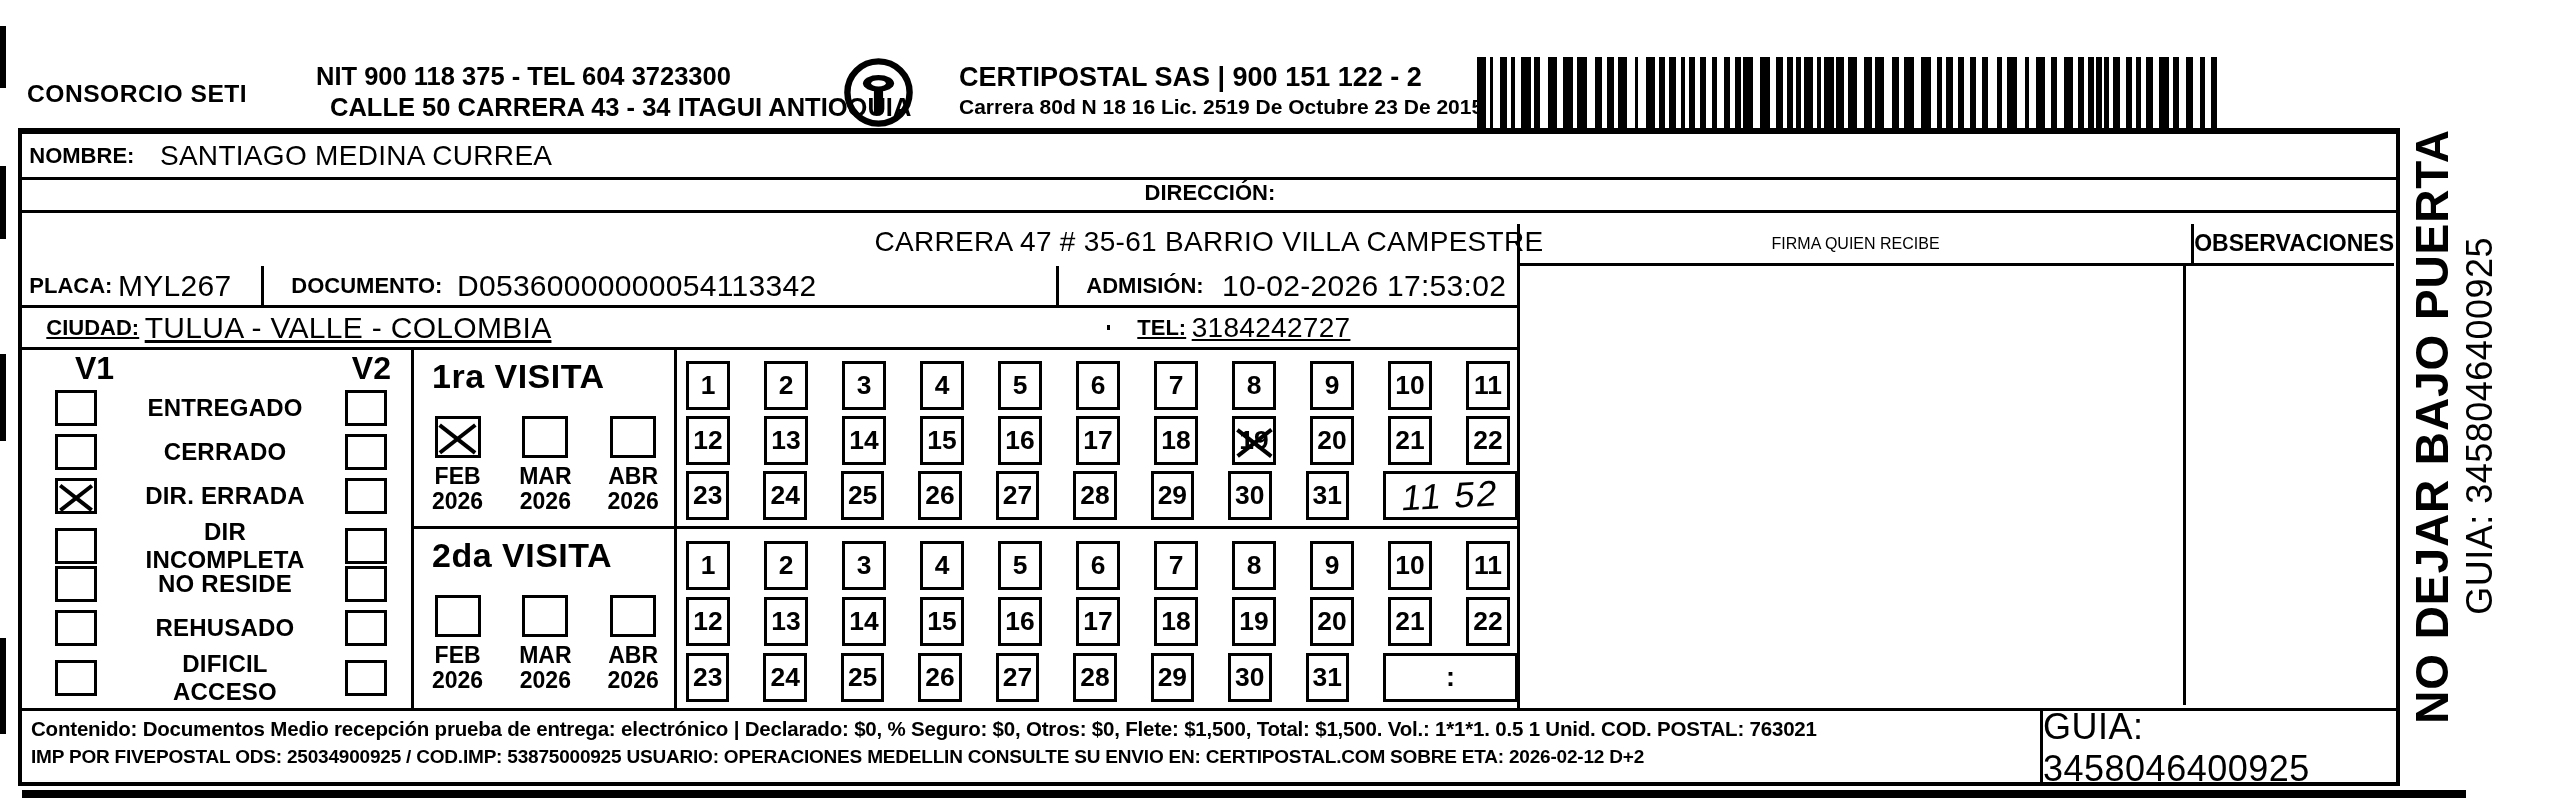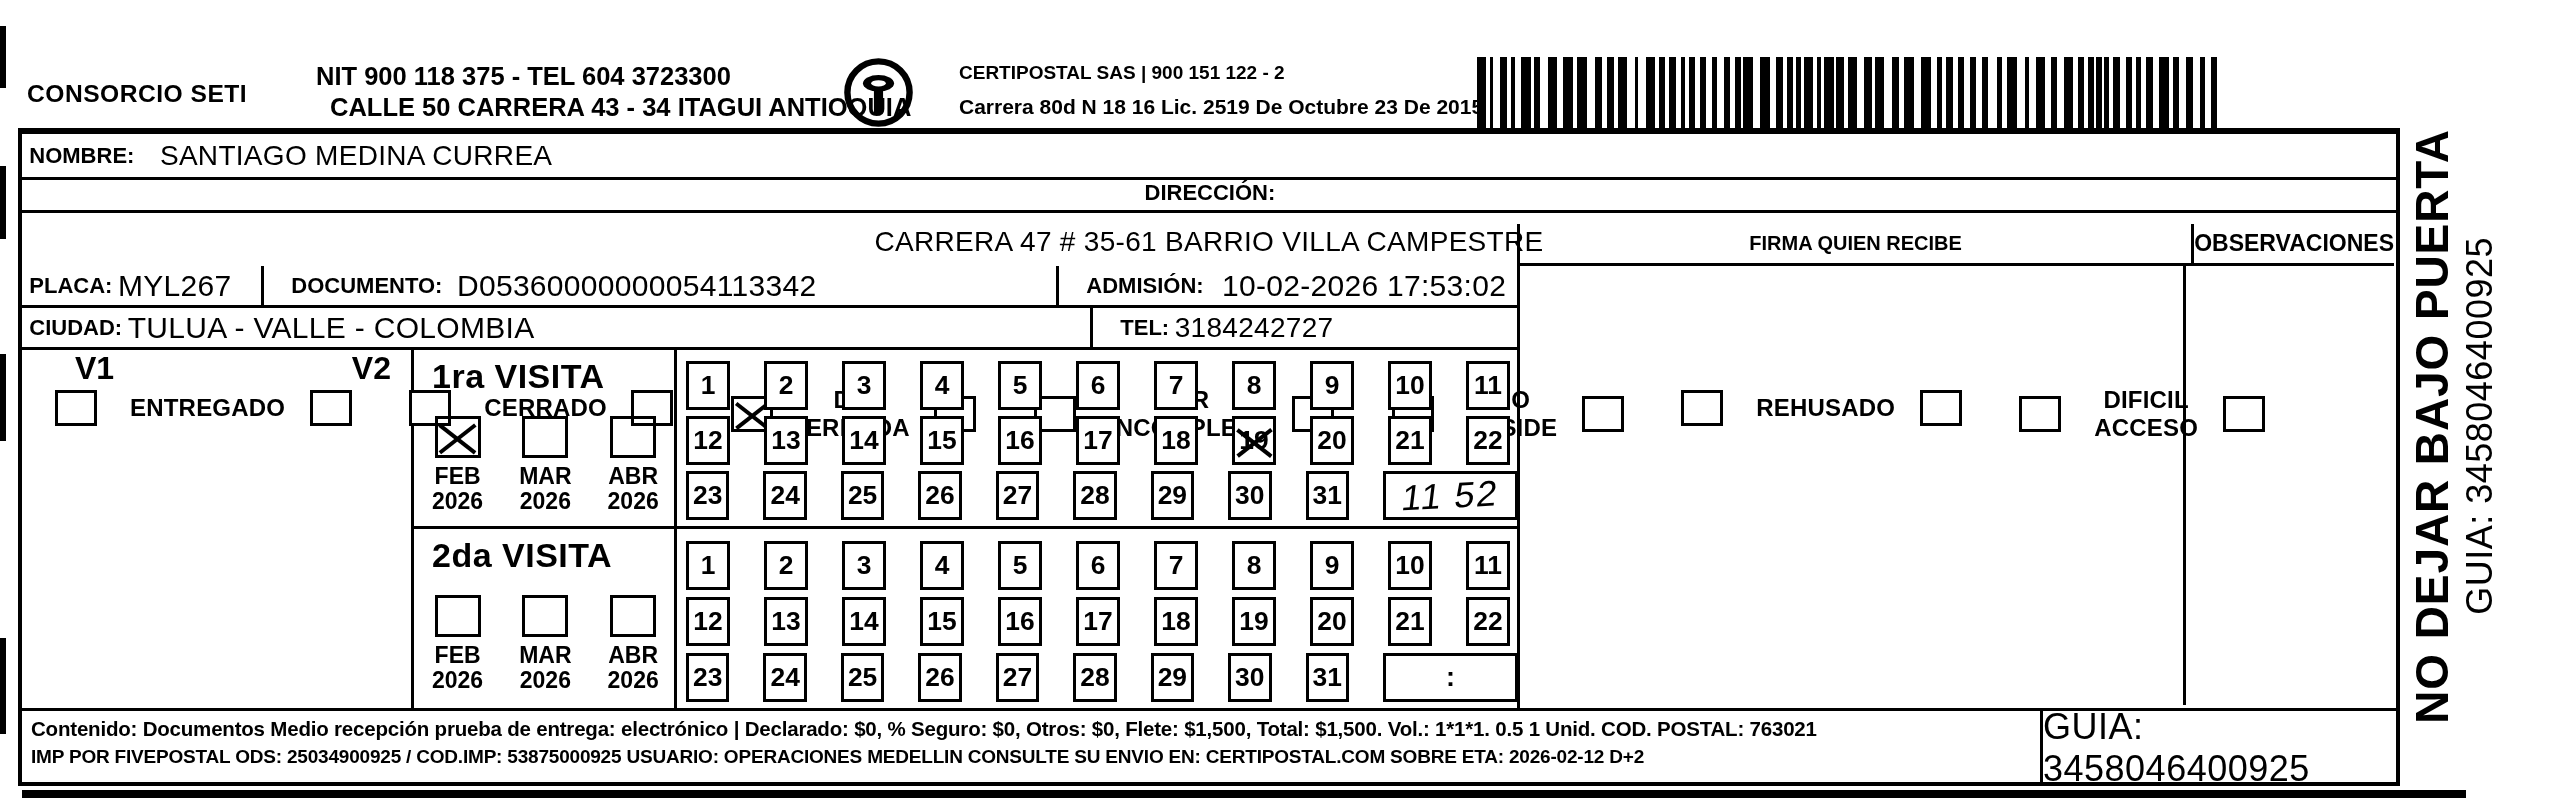--- a/index.html
+++ b/index.html
@@ -11,21 +11,21 @@
   }
   .abs { position:absolute; }
 
   
   .artifact { position:absolute; background:#000; }
 
   
   .hdr-consorcio { left:27px; top:80px; font-size:24.6px; font-weight:bold; letter-spacing:0.5px; }
   .hdr-nit   { left:316px; top:62px;  font-size:25.5px; font-weight:bold; }
   .hdr-calle { left:330px; top:93px; font-size:25.5px; font-weight:bold; }
-  .hdr-co1 { left:959px; top:62px;  font-size:19px; font-weight:bold; }
+  .hdr-co1 { left:959px; top:62px;  font-size:27px; font-weight:bold; }
   .hdr-co2 { left:959px; top:95px; font-size:21px; font-weight:bold; }
 
   .logo { left:828px; top:55px; width:100px; text-align:center; }
   .logo svg { display:block; margin:0 auto; }
   .logo-name { font-size:12px; font-weight:bold; letter-spacing:0.9px; border-bottom:1.8px dashed #000; padding-bottom:1.8px; }
 
   .barcode { left:1477px; top:57px; width:743px; height:71px; position:absolute; }
   .barcode .bar { position:absolute; top:0; height:100%; background:#000; }
 
   
@@ -33,35 +33,35 @@
   .row { position:absolute; left:0; width:100%; display:flex; align-items:center; border-bottom:3.6px solid #000;gap:20px; }
   .lbl { font-weight:bold; font-size:22px; padding:0 5.5px 0 7.3px; white-space:nowrap; }
   .val { font-size:28px; white-space:nowrap; letter-spacing:0.3px; }
   .cell { height:100%; display:flex; align-items:center; border-right:3.6px solid #000; }
   .cell:last-child { border-right:none; }
 
   .r-nombre    { top:0;    height:46px; }
   .r-direccion { top:46px; height:33px;flex-direction:column; }
   .r-tipo      { top:90px; height:42px; width:1495px; border-right:none; }
   .r-placa     { top:132px; height:42px; width:1495px; border-right:none; padding:0; }
-  .r-ciudad    { top:174px; height:42px; width:1495px; border-right:none; padding:0; }
+  .r-ciudad    { top:174px; height:42px; width:1495px; border-right:none; padding:17px;text-decoration:underline; }
 
   
   .right-area { left:1495px; top:90px; width:877px; height:484px; border-left:3.6px solid #000; }
   .ra-head { display:flex; height:42px; border-bottom:3.6px solid #000; }
-  .ra-head .h1 { width:706px; border-right:3.6px solid #000; display:flex; align-items:center; justify-content:center; font-weight:bold; font-size:20px; }
+  .ra-head .h1 { width:706px; border-right:3.6px solid #000; display:flex; align-items:center; justify-content:center; font-weight:normal; font-size:16px; }
   .ra-head .h2 { flex:1; display:flex; align-items:center; justify-content:center; font-weight:bold; font-size:23px; }
   .ra-body { display:flex; height:439px; }
   .ra-body .b1 { width:666px; border-right:3.6px solid #000; }
   .ra-body .b2 { flex:1; }
 
   
   .status-panel { left:0; top:216px; width:392px; height:358px; border-right:3.6px solid #000; }
   .v-heads { display:flex; justify-content:space-between; padding:0 20px 0 53px; font-size:32px; font-weight:bold; height:36px; }
-  .chk-rows { display:flex; flex-direction:row; }
+  .chk-rows { display:flex; flex-direction:column; }
   .chk-row { display:grid; grid-template-columns:108px 1fr 91px; align-items:center; height:44px; }
   .box { width:42px; height:36px; border:3.6px solid #000; position:relative; justify-self:center; background:#fff; }
   .chk-label { text-align:center; font-weight:bold; font-size:24px; letter-spacing:0.2px; }
   .checked::before, .checked::after, .crossed::before, .crossed::after {
     content:""; position:absolute; left:-6%; top:50%; width:112%; height:3.6px; background:#000;
   }
   .checked::before, .crossed::before { transform:rotate(38deg); }
   .checked::after,  .crossed::after  { transform:rotate(-38deg); }
 
   

